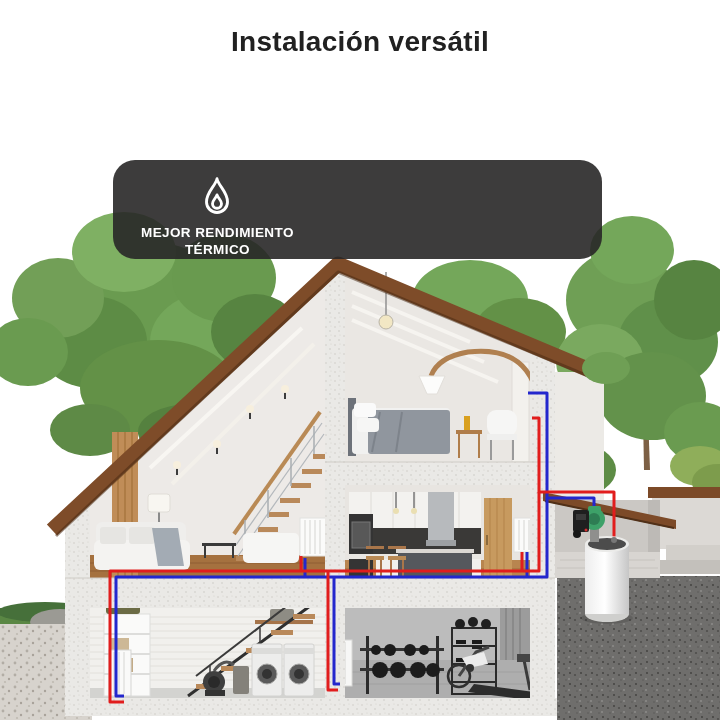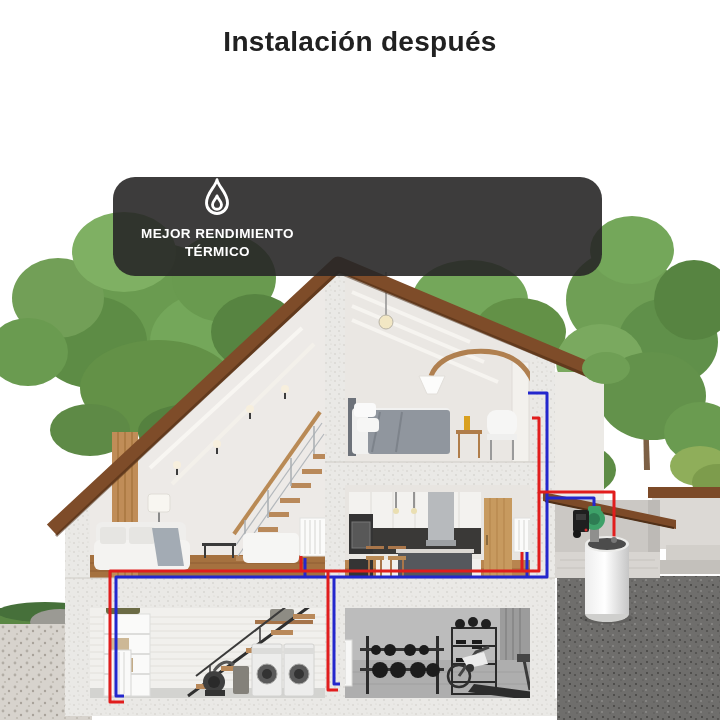--- a/index.html
+++ b/index.html
@@ -2,22 +2,22 @@
 <html><head>
 <meta charset="utf-8">
 <style>
   html,body{margin:0;padding:0;background:#ffffff;}
   body{width:720px;height:720px;overflow:hidden;font-family:"Liberation Sans",sans-serif;}
   .stage{position:relative;width:720px;height:720px;background:#fff;}
   .illustration{position:absolute;left:0;top:0;z-index:1;}
   .header{position:absolute;top:26px;left:0;width:720px;text-align:center;z-index:2;}
   .title{margin:0;font-size:28px;font-weight:bold;color:#212121;letter-spacing:.3px;}
   .subtitle{margin:13px auto 0;width:372px;font-size:19px;line-height:1.36;color:#959595;font-weight:normal;}
-  .features-bar{position:absolute;left:113px;top:177px;width:489px;height:99px;z-index:3;
-    background:rgba(40,39,39,.9);border-radius:22px;display:flex;align-items:flex-start;
+  .features-bar{position:absolute;left:113px;top:160px;width:489px;height:99px;z-index:3;
+    background:rgba(40,39,39,.9);border-radius:22px;display:flex;align-items:flex-end;
     justify-content:space-between;padding:0 28px;box-sizing:border-box;}
   .feature{display:flex;flex-direction:column;align-items:center;gap:6px;color:#fff;}
   .feat-icon{display:block;}
   .feat-label{font-size:13.5px;font-weight:bold;letter-spacing:.4px;line-height:1.3;text-align:center;white-space:nowrap;}
 </style>
 </head>
 <body>
 
 <div class="stage">
 
@@ -431,21 +431,21 @@
       <circle cx="594" cy="519" r="11" fill="#3da168"></circle>
       <circle cx="594" cy="519" r="6" fill="#2e7d53"></circle>
       <rect x="573" y="510" width="16" height="22" rx="2" fill="#1f1f1f"></rect>
       <rect x="576" y="514" width="10" height="6" fill="#3a3a3a"></rect>
       <circle cx="577" cy="534" r="4" fill="#161616"></circle>
       <circle cx="586" cy="530" r="1.5" fill="#d03030"></circle>
     </g>
   </svg>
 
   <div class="header">
-    <h1 class="title">Instalación después</h1>
+    <h1 class="title">Instalación versátil</h1>
   </div>
 
   <div class="features-bar">
 
     <div class="feature">
       <svg class="feat-icon" width="38" height="42" viewBox="0 0 24 28" fill="none" stroke="#ffffff" stroke-width="1.9" stroke-linejoin="round" stroke-linecap="round">
         <path d="M12,1.8 C13.2,7 19,10.5 19,17.3 A7,7 0 0 1 5,17.3 C5,10.5 10.8,7 12,1.8 Z"></path>
         <path d="M12,12.6 C12.8,15 15,16.1 15,18.5 A3,3 0 0 1 9,18.5 C9,16.1 11.2,15 12,12.6 Z"></path>
       </svg>
       <div class="feat-label">

